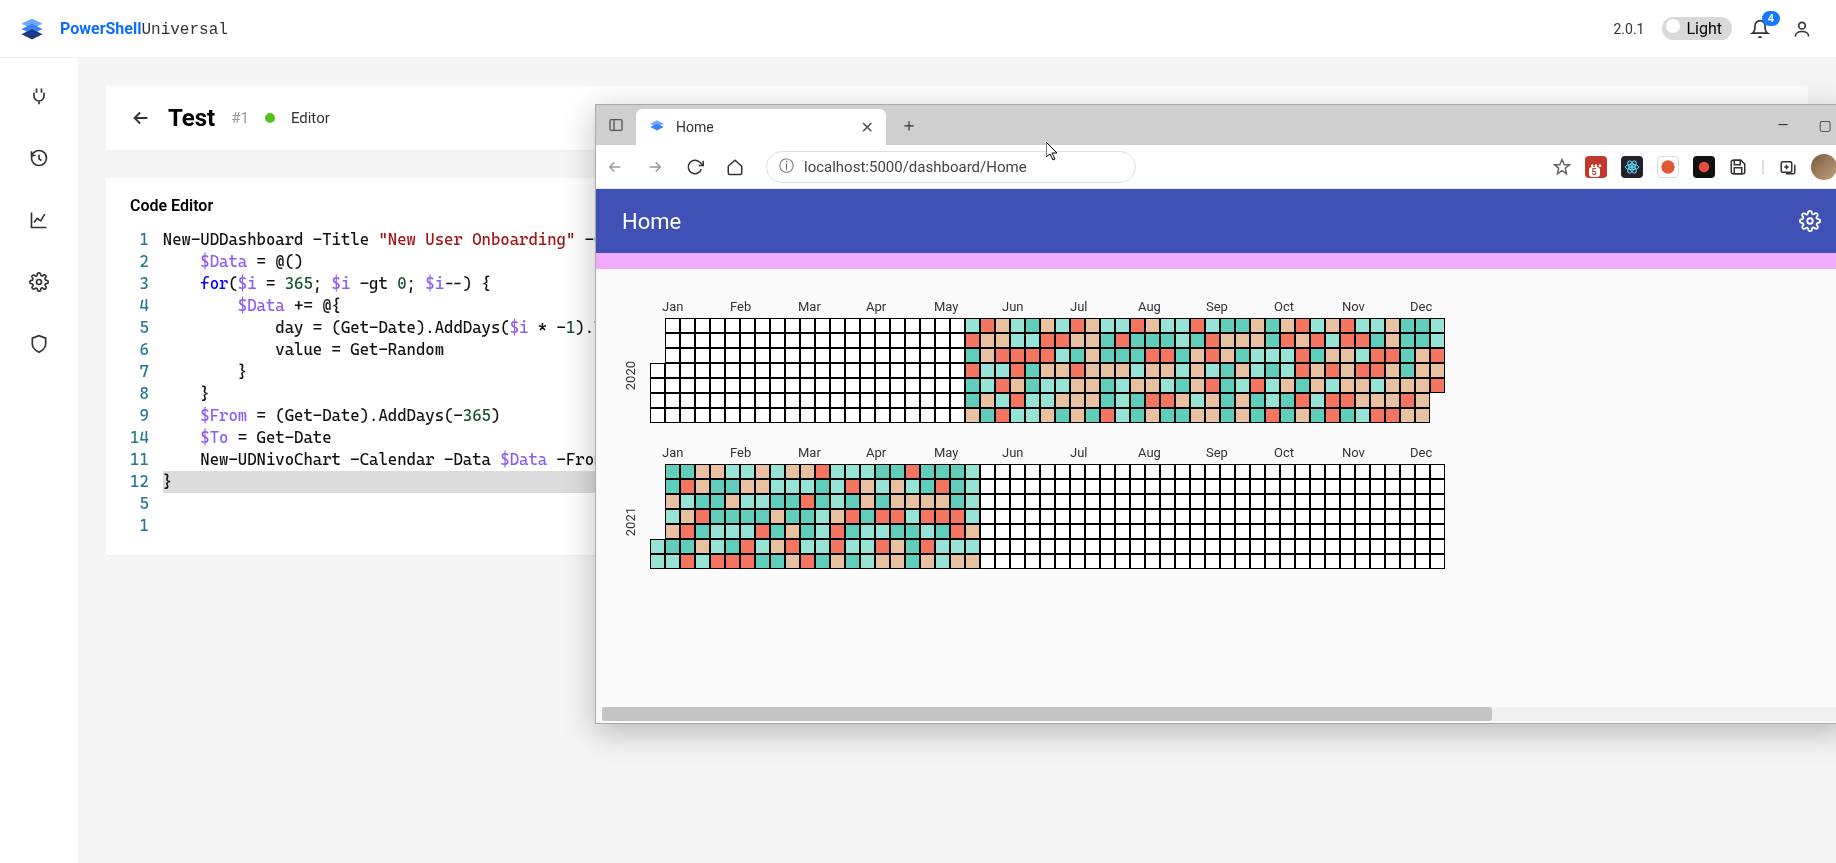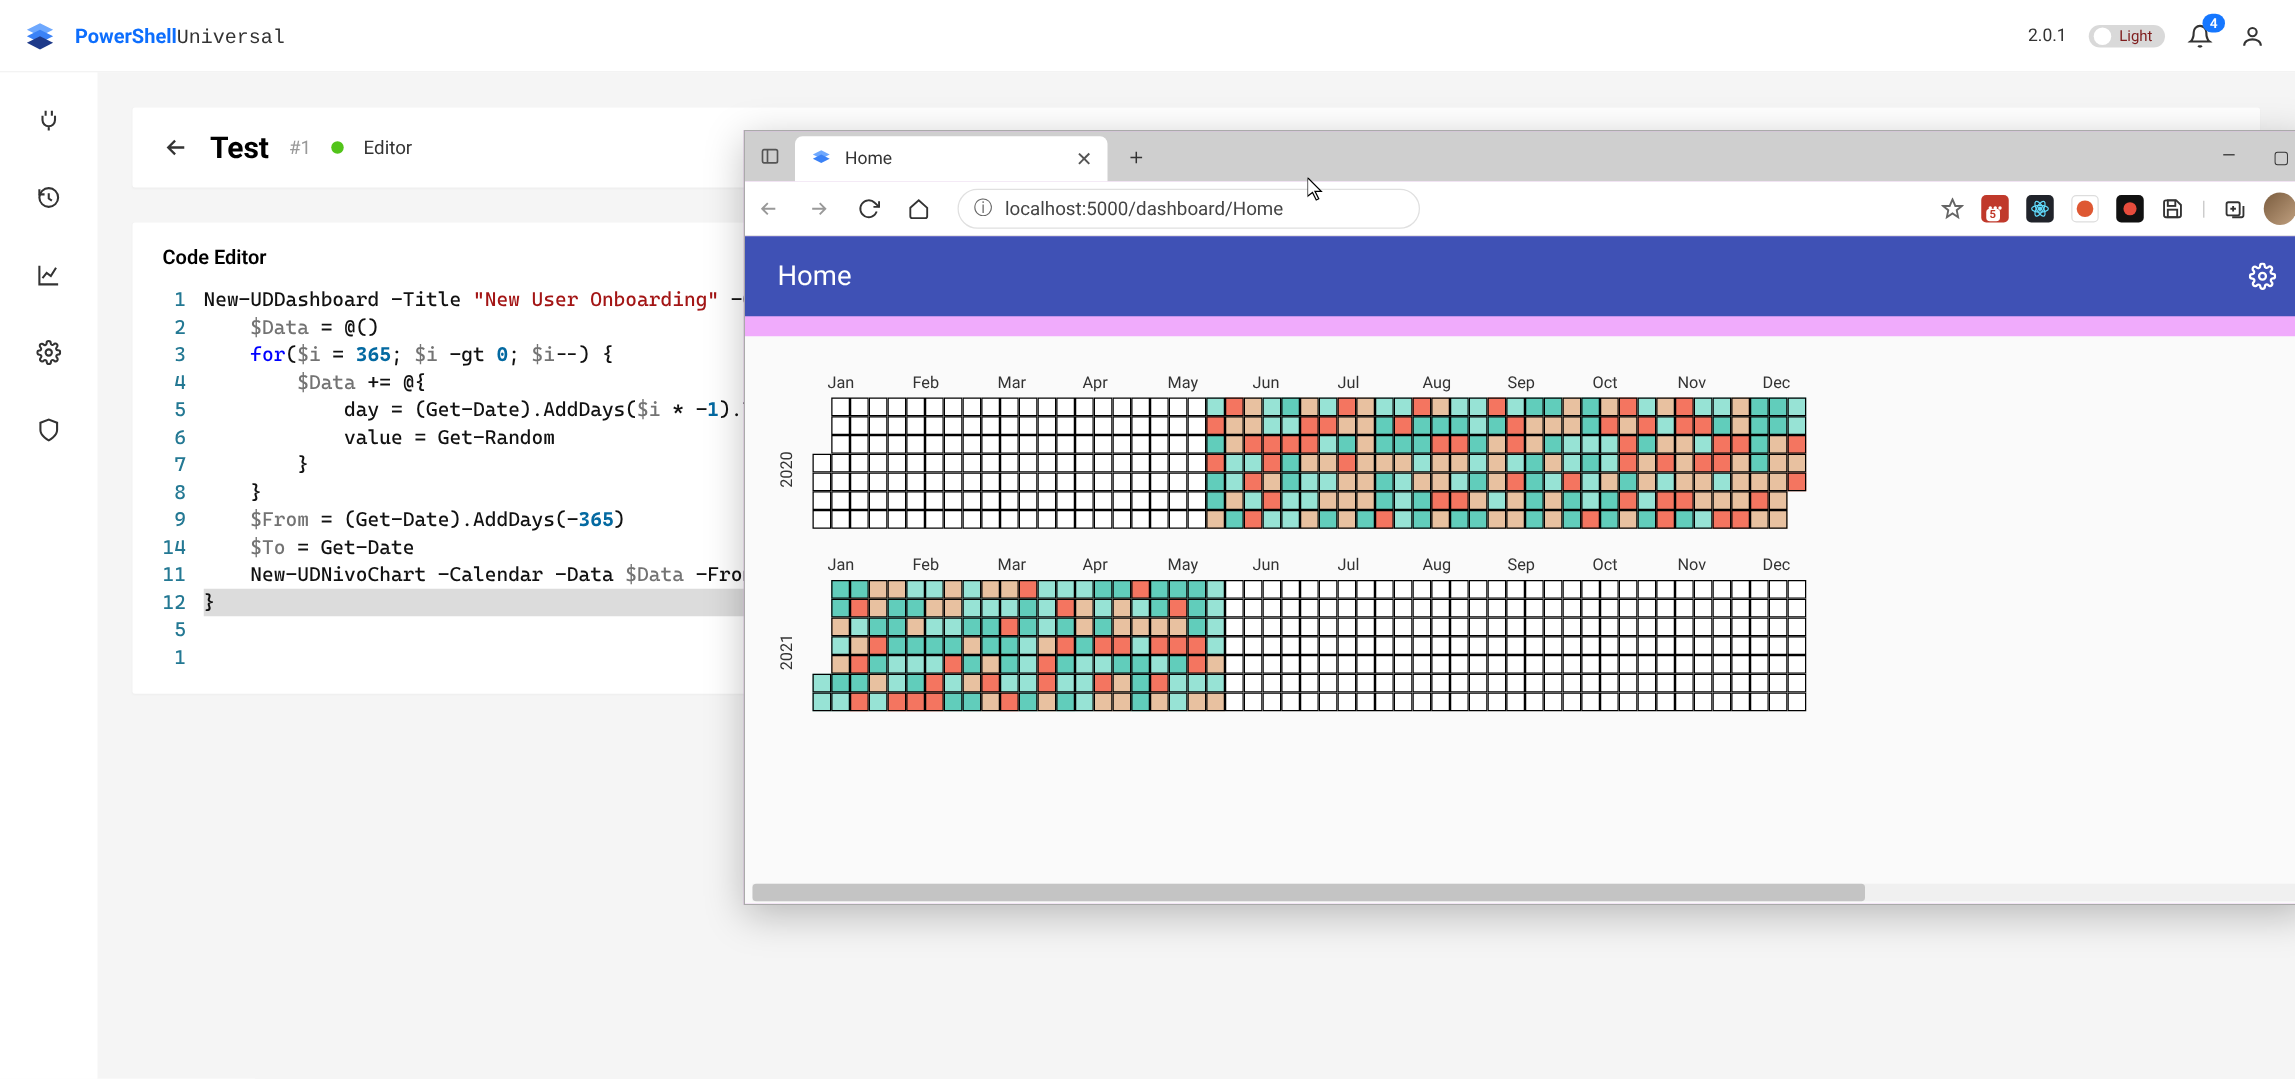--- a/index.html
+++ b/index.html
@@ -6,21 +6,21 @@
 body { font-family: -apple-system, BlinkMacSystemFont, "Segoe UI", Roboto, sans-serif; background: #fff; width: 1836px; height: 863px; overflow: hidden; position: relative; }
 
 
 .topbar { height: 58px; display: flex; align-items: center; padding: 0 18px; border-bottom: 1px solid #f0f0f0; }
 .logo-icon { width: 28px; height: 28px; margin-right: 14px; }
 .brand { font-size: 16px; font-weight: 400; }
 .brand .ps { color: #0d6efd; font-weight: 700; }
 .brand .uni { color: #333; font-family: Liberation Mono, monospace; }
 .topbar-spacer { flex: 1; }
 .version { font-size: 14px; color: #333; margin-right: 18px; }
-.theme-toggle { display: inline-flex; align-items: center; background: #d9d9d9; border-radius: 14px; padding: 2px 10px 2px 4px; font-size: 12px; color: #7f1d1d; margin-right: 18px; cursor: pointer; }
+.theme-toggle { display: inline-flex; align-items: flex-start; background: #d9d9d9; border-radius: 14px; padding: 2px 10px 2px 4px; font-size: 16px; color: #000000; margin-right: 18px; cursor: pointer; }
 .theme-toggle .knob { width: 14px; height: 14px; border-radius: 50%; background: #fff; margin-right: 6px; }
 .bell-wrap { position: relative; margin-right: 22px; cursor: pointer; }
 .bell-wrap .badge { position: absolute; top: -8px; right: -10px; background: #1677ff; color: #fff; font-size: 11px; border-radius: 10px; padding: 1px 6px; font-weight: 600; }
 .user-icon { margin-right: 6px; cursor: pointer; }
 
 
 .siderail { position: absolute; top: 58px; left: 0; bottom: 0; width: 78px; background: #fff; display: flex; flex-direction: column; align-items: center; padding-top: 18px; gap: 22px; }
 .rail-btn { width: 40px; height: 40px; display: flex; align-items: center; justify-content: center; border-radius: 8px; cursor: pointer; color: #333; }
 
 
@@ -32,22 +32,22 @@
 .page-header .id { color: #999; font-size: 15px; }
 .page-header .status-dot { width: 10px; height: 10px; background: #52c41a; border-radius: 50%; display: inline-block; }
 .page-header .status { color: #333; font-size: 15px; }
 
 .editor-card .editor-label { font-size: 16px; font-weight: 600; margin-bottom: 14px; }
 .code-editor { display: flex; font-family: "Cascadia Code", Consolas, monospace; font-size: 16px; line-height: 22px; }
 .gutter { text-align: right; color: #237893; padding-right: 14px; user-select: none; }
 .code { white-space: pre; color: #111; }
 .code .kw { color: #0000ff; }
 .code .str { color: #a31515; }
-.code .num { color: #0369a1; font-weight: bold; }
-.code .var { color: #737373; }
+.code .num { color: #14532d; }
+.code .var { color: #8b5cf6; }
 .line14 { background: #dcdcdc; display: block; }
 
 
 .browser { position: absolute; left: 595px; top: 104px; width: 1253px; height: 620px; background: #f0abfc; border: 1px solid #aaa; box-shadow: 0 8px 30px rgba(0,0,0,0.25); display: flex; flex-direction: column; }
 .b-titlebar { height: 40px; background: #cfcfcf; display: flex; align-items: center; position: relative; }
 .b-sidepanel { width: 40px; height: 40px; display: flex; align-items: center; justify-content: center; color: #555; cursor: pointer; }
 .b-tab { background: #fff; height: 36px; margin-top: 4px; display: flex; align-items: center; padding: 0 12px; border-radius: 6px 6px 0 0; gap: 10px; width: 250px; }
 .b-tab .fav { width: 18px; height: 18px; }
 .b-tab .tab-title { font-size: 14px; color: #333; flex: 1; }
 .b-tab .close { font-size: 16px; color: #555; cursor: pointer; }

